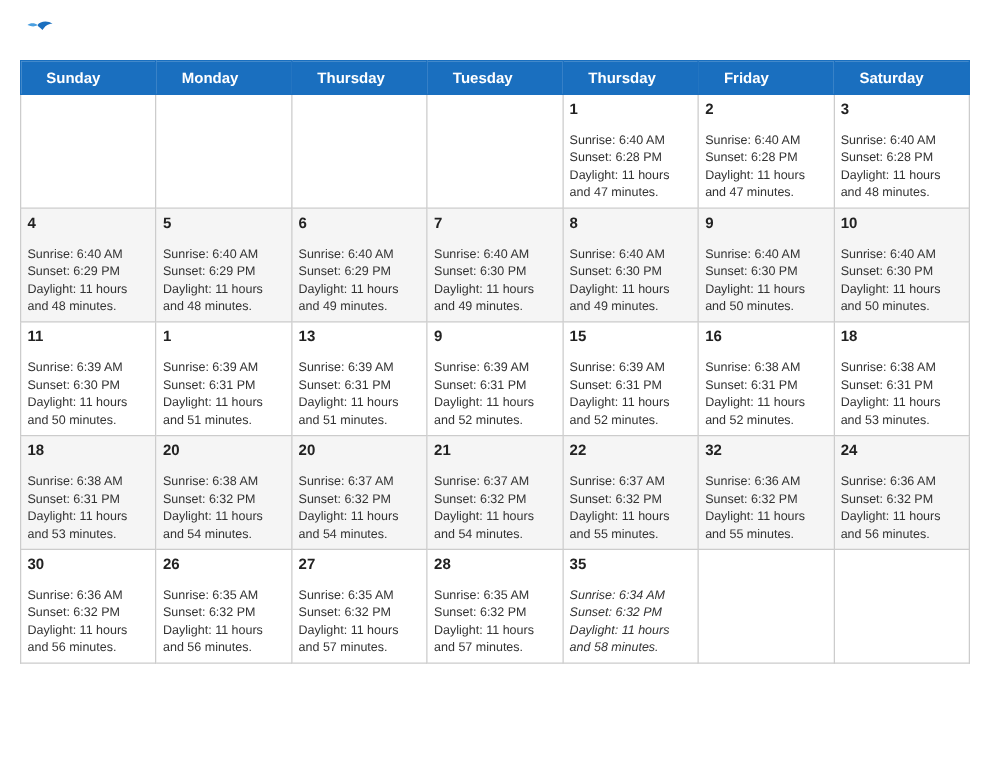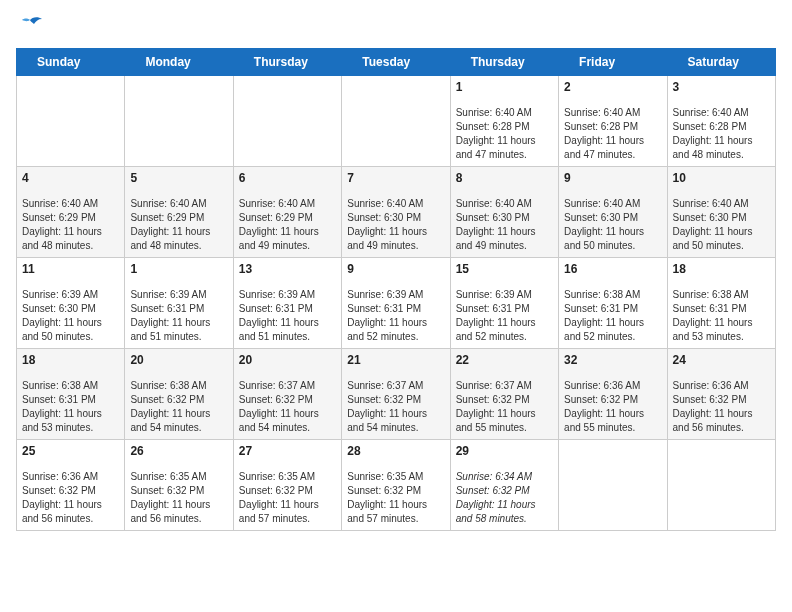--- a/index.html
+++ b/index.html
@@ -280,21 +280,21 @@
         </td>
         <td>
           <span class="day-number">24</span>
           <div class="day-info" style="white-space: pre-line;">Sunrise: 6:36 AM
 Sunset: 6:32 PM
 Daylight: 11 hours and 56 minutes.</div>
         </td>
       </tr>
       <tr>
         <td>
-          <span class="day-number">25</span>
+          <span class="day-number">30</span>
           <div class="day-info" style="white-space: pre-line;">Sunrise: 6:36 AM
 Sunset: 6:32 PM
 Daylight: 11 hours and 56 minutes.</div>
         </td>
         <td>
           <span class="day-number">26</span>
           <div class="day-info" style="white-space: pre-line;">Sunrise: 6:35 AM
 Sunset: 6:32 PM
 Daylight: 11 hours and 56 minutes.</div>
         </td>
@@ -304,21 +304,21 @@
 Sunset: 6:32 PM
 Daylight: 11 hours and 57 minutes.</div>
         </td>
         <td>
           <span class="day-number">28</span>
           <div class="day-info" style="white-space: pre-line;">Sunrise: 6:35 AM
 Sunset: 6:32 PM
 Daylight: 11 hours and 57 minutes.</div>
         </td>
         <td>
-          <span class="day-number">29</span>
+          <span class="day-number">35</span>
           <div class="day-info" style="white-space: pre-line; font-style: italic;">Sunrise: 6:34 AM
 Sunset: 6:32 PM
 Daylight: 11 hours and 58 minutes.</div>
         </td>
         <td class="empty-cell"></td>
         <td class="empty-cell"></td>
       </tr>
     </tbody>
 </table>
 

